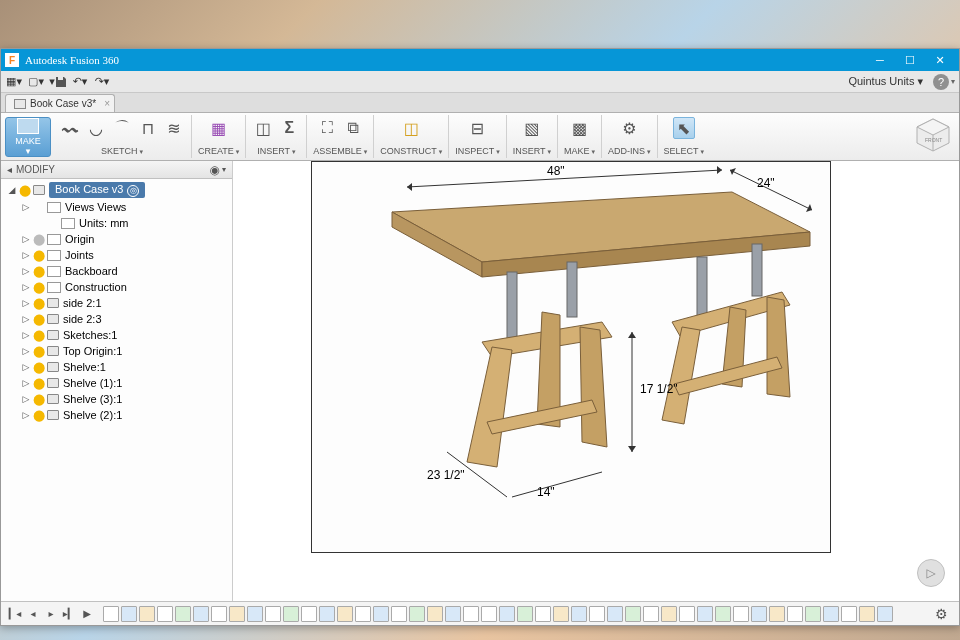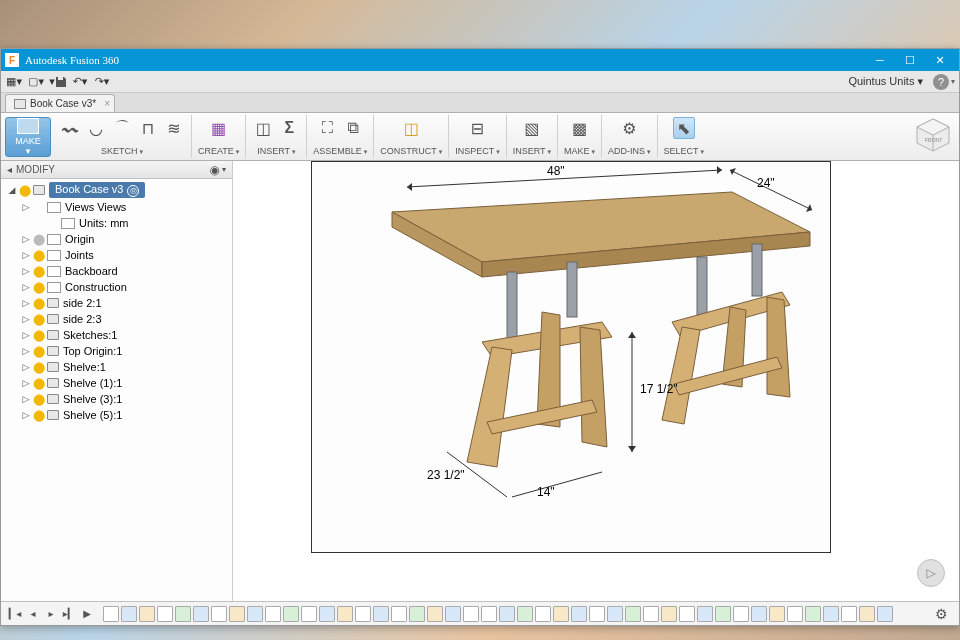--- a/index.html
+++ b/index.html
@@ -275,21 +275,21 @@
             <div class="node" style="padding-left: 20px;">
               <span class="arrow">▷</span>
               <span class="bulb on">⬤</span>
               <span class="comp"></span>
               <span>Shelve (3):1</span>
             </div>
             <div class="node" style="padding-left: 20px;">
               <span class="arrow">▷</span>
               <span class="bulb on">⬤</span>
               <span class="comp"></span>
-              <span>Shelve (5):1</span>
+              <span>Shelve (2):1</span>
             </div>
           </div>
       </div>
     </div>
     <div class="viewport">
       <div class="canvas-img">
         <svg viewBox="0 0 520 392" width="520" height="392">
 
           <polygon points="80,50 420,30 498,70 170,100" fill="#c9a870" stroke="#7a5f3a"></polygon>
           <polygon points="80,50 170,100 170,115 80,65" fill="#b89660" stroke="#7a5f3a"></polygon>

